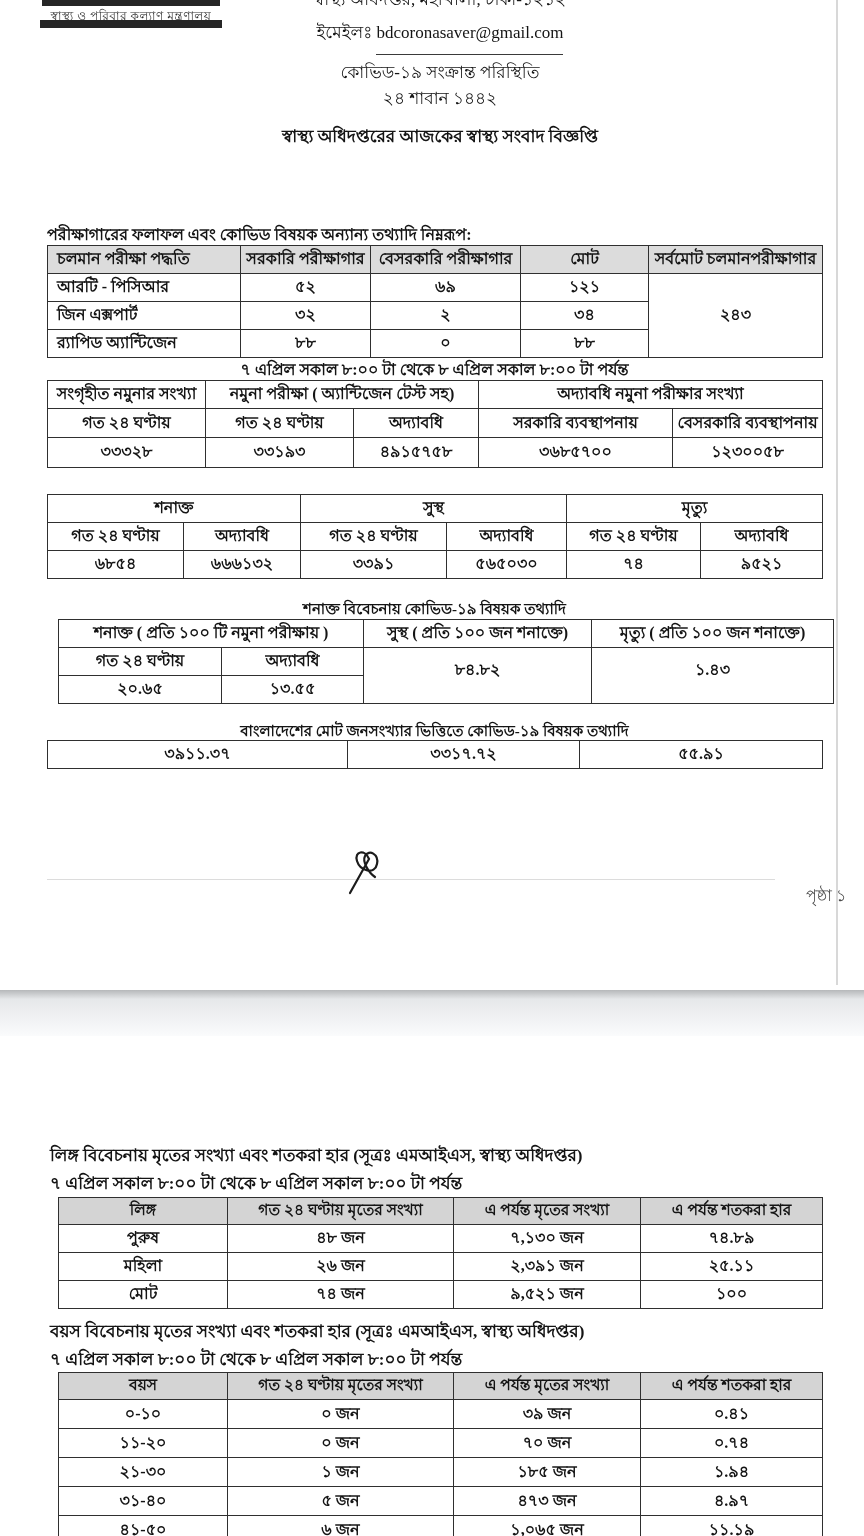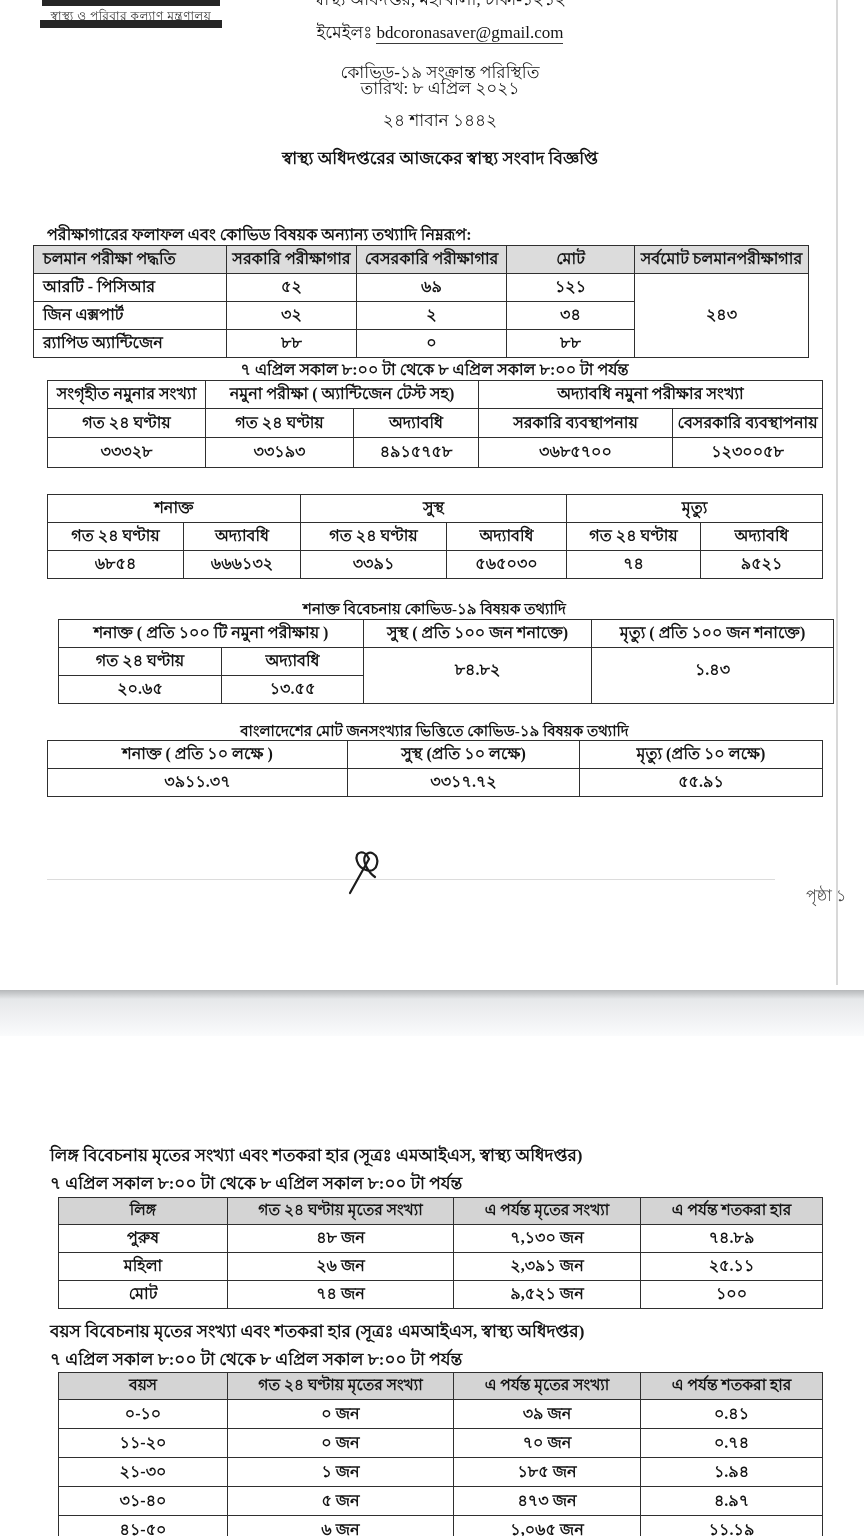--- a/index.html
+++ b/index.html
@@ -9,21 +9,21 @@
     font-family:"Liberation Serif","DejaVu Serif",serif;
   }
   .abs{position:absolute;}
   .center{text-align:center;}
   .bold{font-weight:bold;}
 
   
   .seal-bar{background:#262626;}
   .seal-text{font-size:12px;color:#2e2e2e;letter-spacing:0.5px;white-space:nowrap;}
   .hline{font-size:17px;line-height:22px;white-space:nowrap;}
-  .email-underline{border-bottom:1.2px solid #3a3a3a;padding-bottom:1px;}
+  .email-underline{border-bottom:1.2px solid #3a3a3a;padding-bottom:12px;}
 
   
   table{border-collapse:collapse;table-layout:fixed;}
   th,td{
     border:1.6px solid #2f2f2f;
     text-align:center;vertical-align:middle;
     font-size:16px;padding:0 4px;overflow:hidden;white-space:nowrap;
   }
   th{font-weight:bold;}
   td{font-weight:600;}
@@ -47,28 +47,27 @@
 <body>
 
 <div class="abs seal-bar" style="left:42px;top:0;width:178px;height:6px;"></div>
 <div class="abs seal-text center" style="left:30px;top:7px;width:202px;">স্বাস্থ্য ও পরিবার কল্যাণ মন্ত্রণালয়</div>
 <div class="abs seal-bar" style="left:40px;top:20px;width:182px;height:8px;"></div>
 
 <div class="abs center" style="left:16px;top:0;width:848px;">
   <div class="hline" style="position:relative;top:-11px;">স্বাস্থ্য অধিদপ্তর, মহাখালী, ঢাকা-১২১২</div>
   <div class="hline" style="position:relative;top:0px;"><span>ইমেইলঃ</span> <span class="email-underline">bdcoronasaver@gmail.com</span></div>
   <div class="hline" style="position:relative;top:18px;">কোভিড-১৯ সংক্রান্ত পরিস্থিতি</div>
-  <div class="hline" style="position:relative;top:12px;">তারিখ: ৮ এপ্রিল ২০২১</div>
   <div class="hline" style="position:relative;top:22px;">২৪ শাবান ১৪৪২</div>
   <div class="hline bold" style="position:relative;top:38px;">স্বাস্থ্য অধিদপ্তরের আজকের স্বাস্থ্য সংবাদ বিজ্ঞপ্তি</div>
 </div>
 
 <div class="abs caption" style="left:47px;top:222px;">পরীক্ষাগারের ফলাফল এবং কোভিড বিষয়ক অন্যান্য তথ্যাদি নিম্নরূপ:</div>
 
-<table id="lab-table" class="abs" style="left:33px;top:245px;width:775px;">
+<table id="lab-table" class="abs" style="left:47px;top:245px;width:775px;">
   <colgroup>
       <col style="width:193px">
       <col style="width:130px">
       <col style="width:150px">
       <col style="width:128px">
       <col style="width:174px">
     </colgroup>
   <tbody>
       <tr style="height:25px">
     <th class="cell-left">চলমান পরীক্ষা পদ্ধতি</th>
@@ -194,25 +193,20 @@
   </table>
 
 <div class="abs caption center" style="left:47px;top:719px;width:775px;font-size:15px;">বাংলাদেশের মোট জনসংখ্যার ভিত্তিতে কোভিড-১৯ বিষয়ক তথ্যাদি</div>
 <table class="abs" style="left:47px;top:740px;width:775px;">
   <colgroup>
       <col style="width:300px">
       <col style="width:232px">
       <col style="width:243px">
     </colgroup>
   <tbody>
-      <tr style="height:26px">
-    <th>শনাক্ত ( প্রতি ১০ লক্ষে )</th>
-    <th>সুস্থ (প্রতি ১০ লক্ষে)</th>
-    <th>মৃত্যু (প্রতি ১০ লক্ষে)</th>
-  </tr>
   <tr style="height:28px">
     <td>৩৯১১.৩৭</td>
     <td>৩৩১৭.৭২</td>
     <td>৫৫.৯১</td>
   </tr>
 </tbody>
   </table>
 
 <div class="abs sig-line" style="left:47px;top:879px;width:728px;"></div>
 <svg class="abs" style="left:342px;top:843px;" width="46" height="54" viewBox="0 0 46 54">

